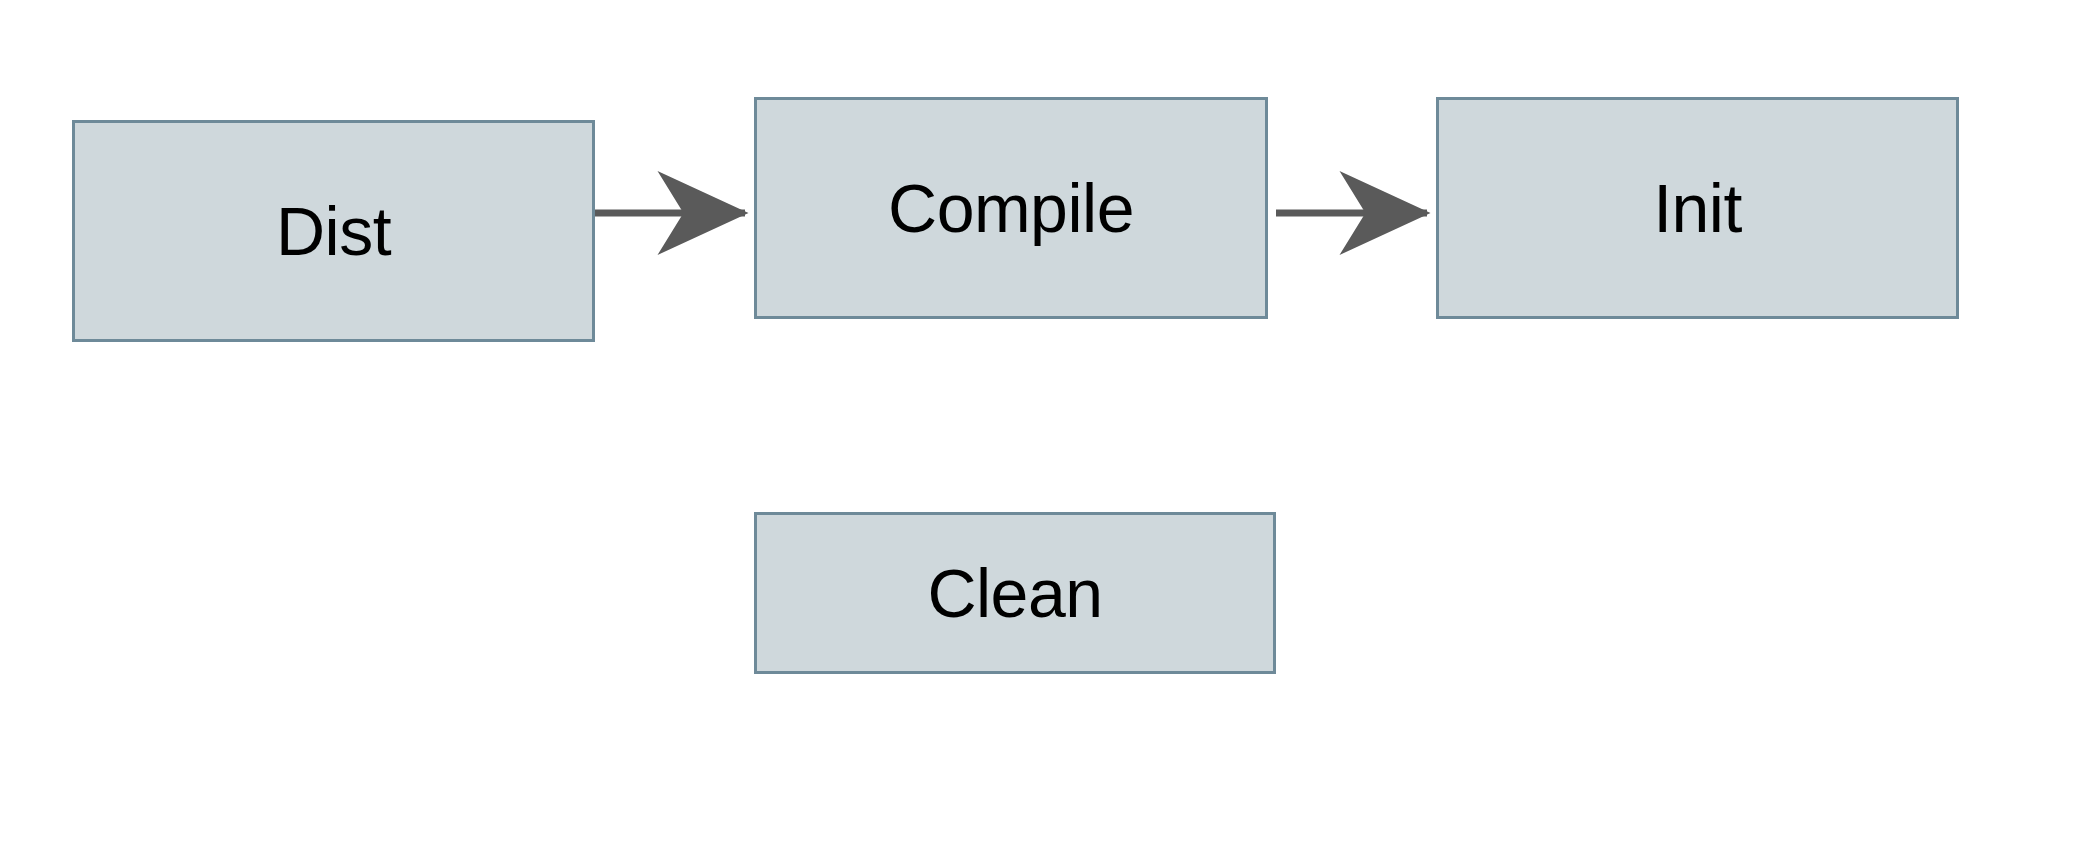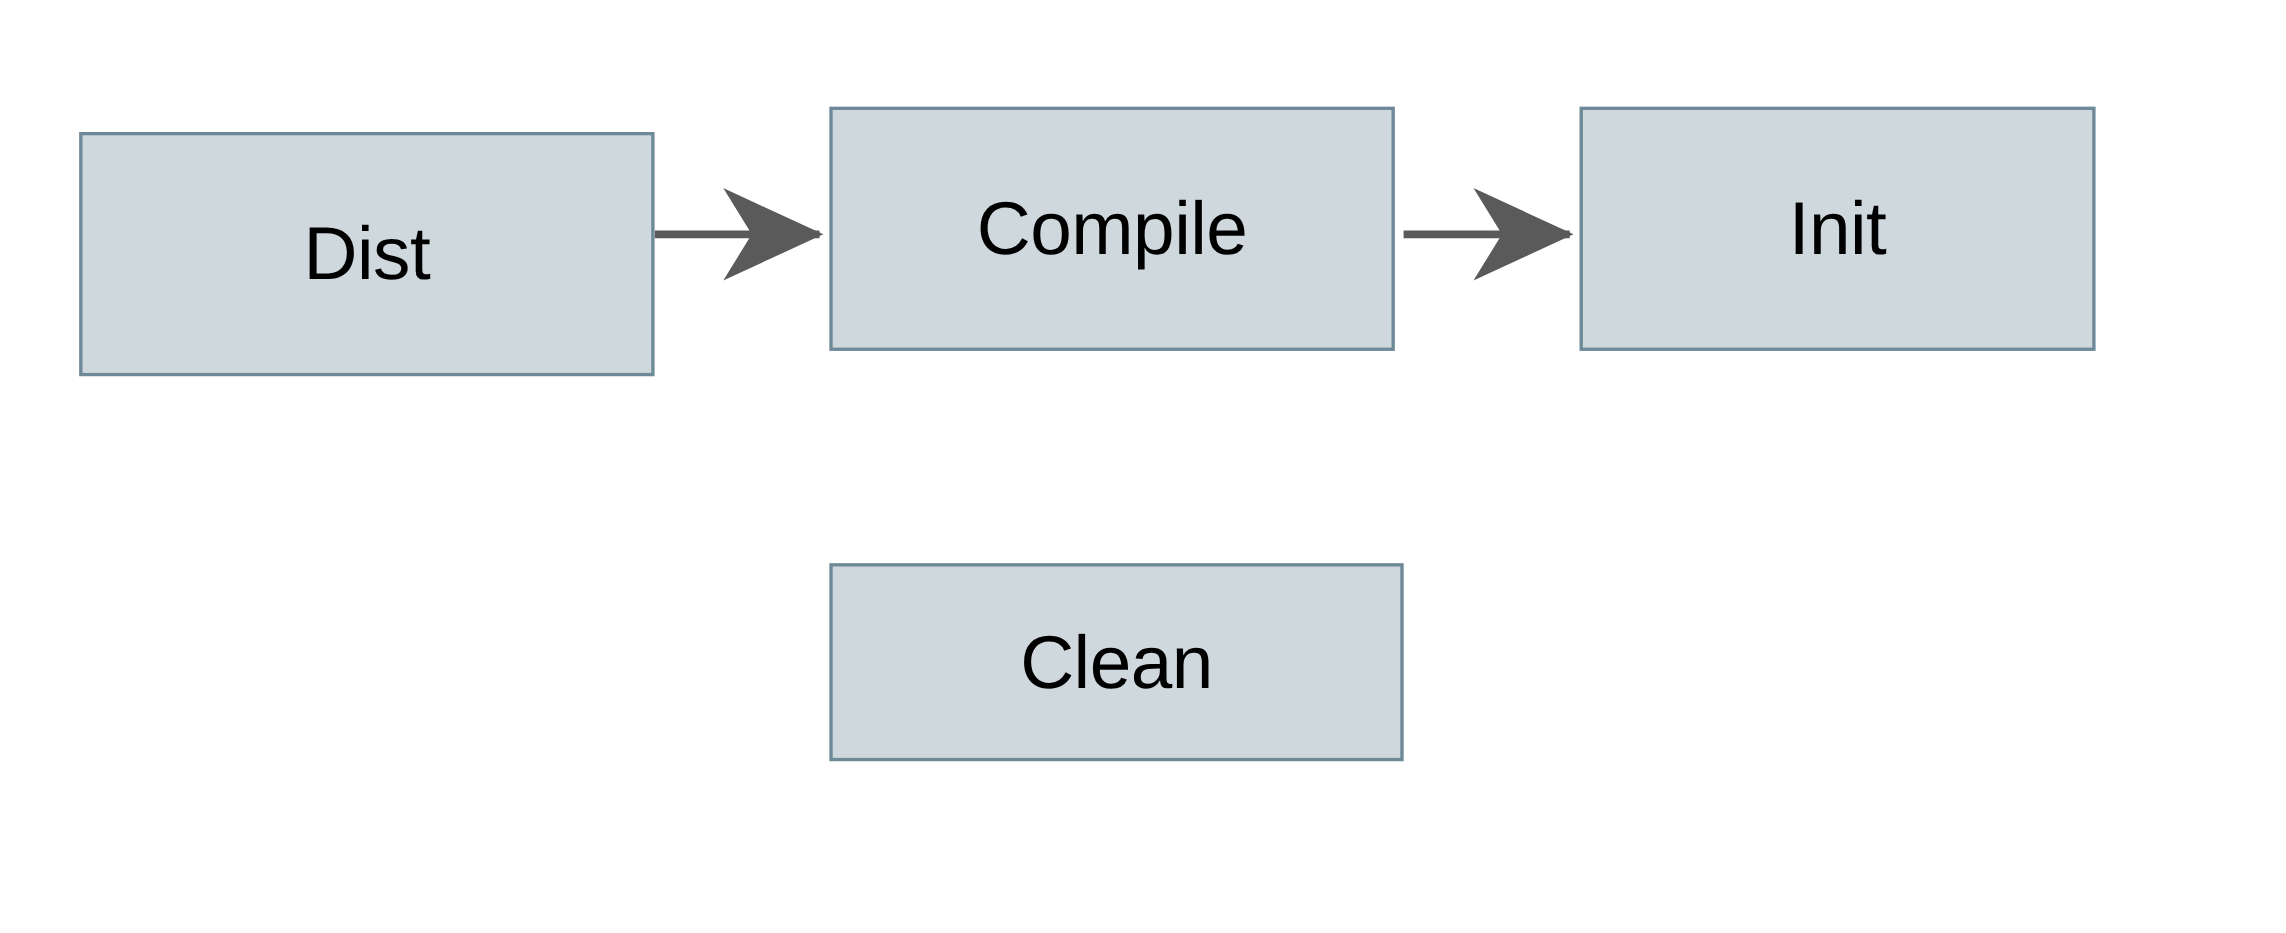--- a/index.html
+++ b/index.html
@@ -69,21 +69,21 @@
   </svg>
 
   <div class="node" style="left:72px; top:97px; width:523px; height:222px;margin-top:23px;">
     <span class="node-label">Dist</span>
   </div>
 
   <div class="node" style="left:754px; top:97px; width:514px; height:222px;">
     <span class="node-label">Compile</span>
   </div>
 
-  <div class="node" style="left:1436px; top:97px; width:469px; height:222px;">
+  <div class="node" style="left:1436px; top:97px; width:523px; height:222px;">
     <span class="node-label">Init</span>
   </div>
 
-  <div class="node" style="left:754px; top:512px; width:522px; height:180px;align-items:center;">
+  <div class="node" style="left:754px; top:512px; width:522px; height:162px;align-items:center;">
     <span class="node-label">Clean</span>
   </div>
 
 </div>
 
 </body></html>

